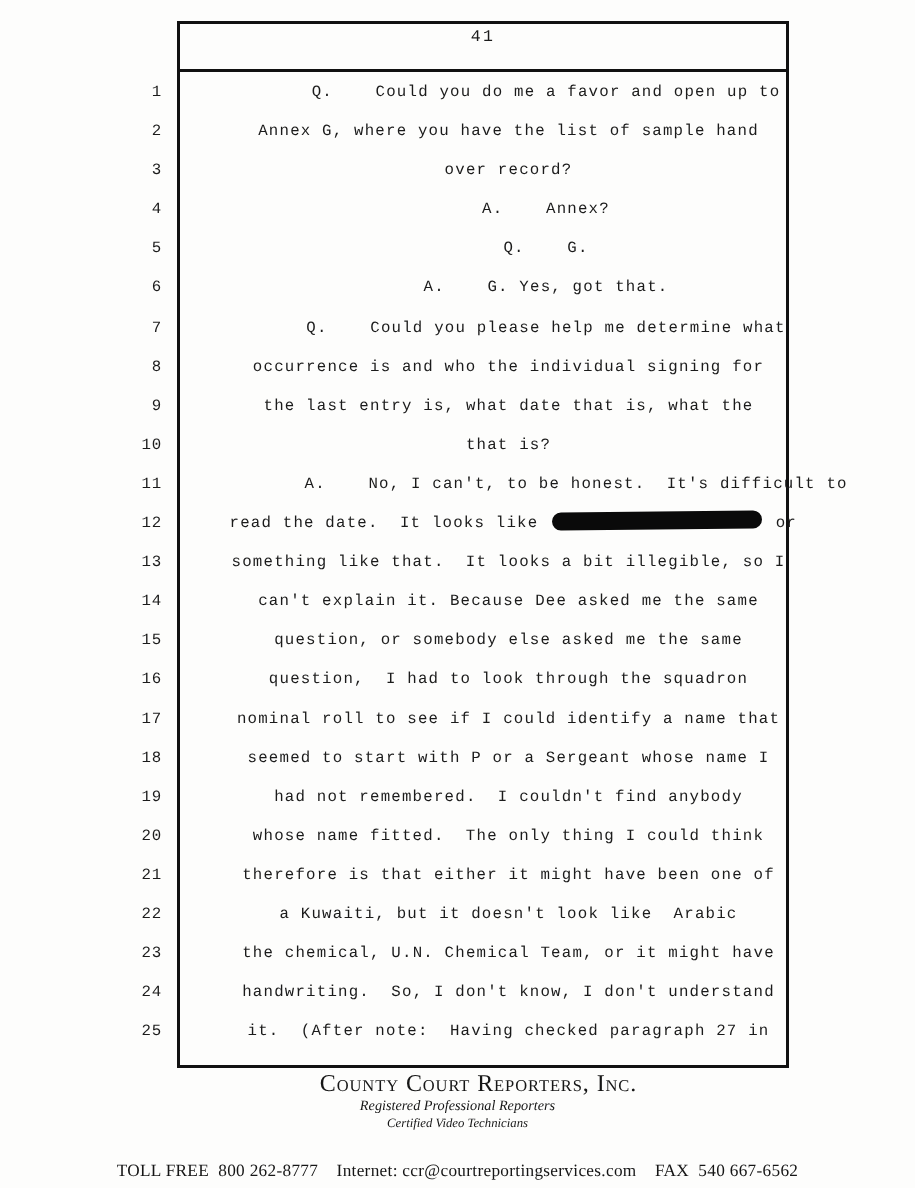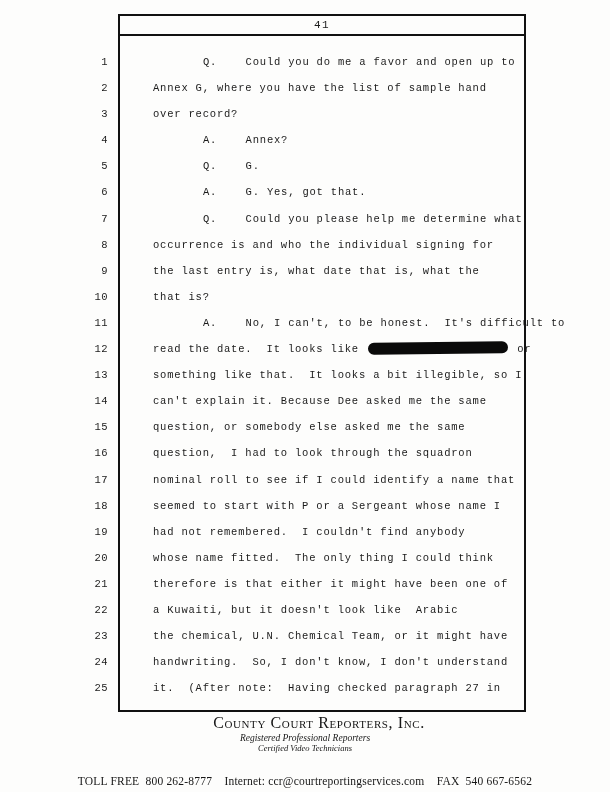--- a/index.html
+++ b/index.html
@@ -34,39 +34,40 @@
   .box {
     position: absolute;
     left: 118px;
     top: 14px;
     width: 408px;
     height: 698px;
     border: 2px solid #111;
     background: transparent;
   }
   .box-header {
-    height: 20px;
+    height: 32px;
     border-bottom: 2px solid #111;
     text-align: center;
     font-size: 11px;
     letter-spacing: 1.5px;
     padding-top: 3px;
   }
   .lines {
     position: absolute;
     left: 33px;
     top: 33px;
     width: 372px;
   }
   .tline {
     height: 26.1px;
     line-height: 26.1px;
     font-size: 10.5px;
     letter-spacing: 0.8px;
     white-space: pre;
+    text-align: center;
   }
   .tline.indent { padding-left: 50px; }
   .redaction {
     display: inline-block;
     width: 140px;
     height: 12px;
     background: #0a0a0a;
     border-radius: 6px;
     vertical-align: -2px;
     transform: rotate(-0.6deg);

